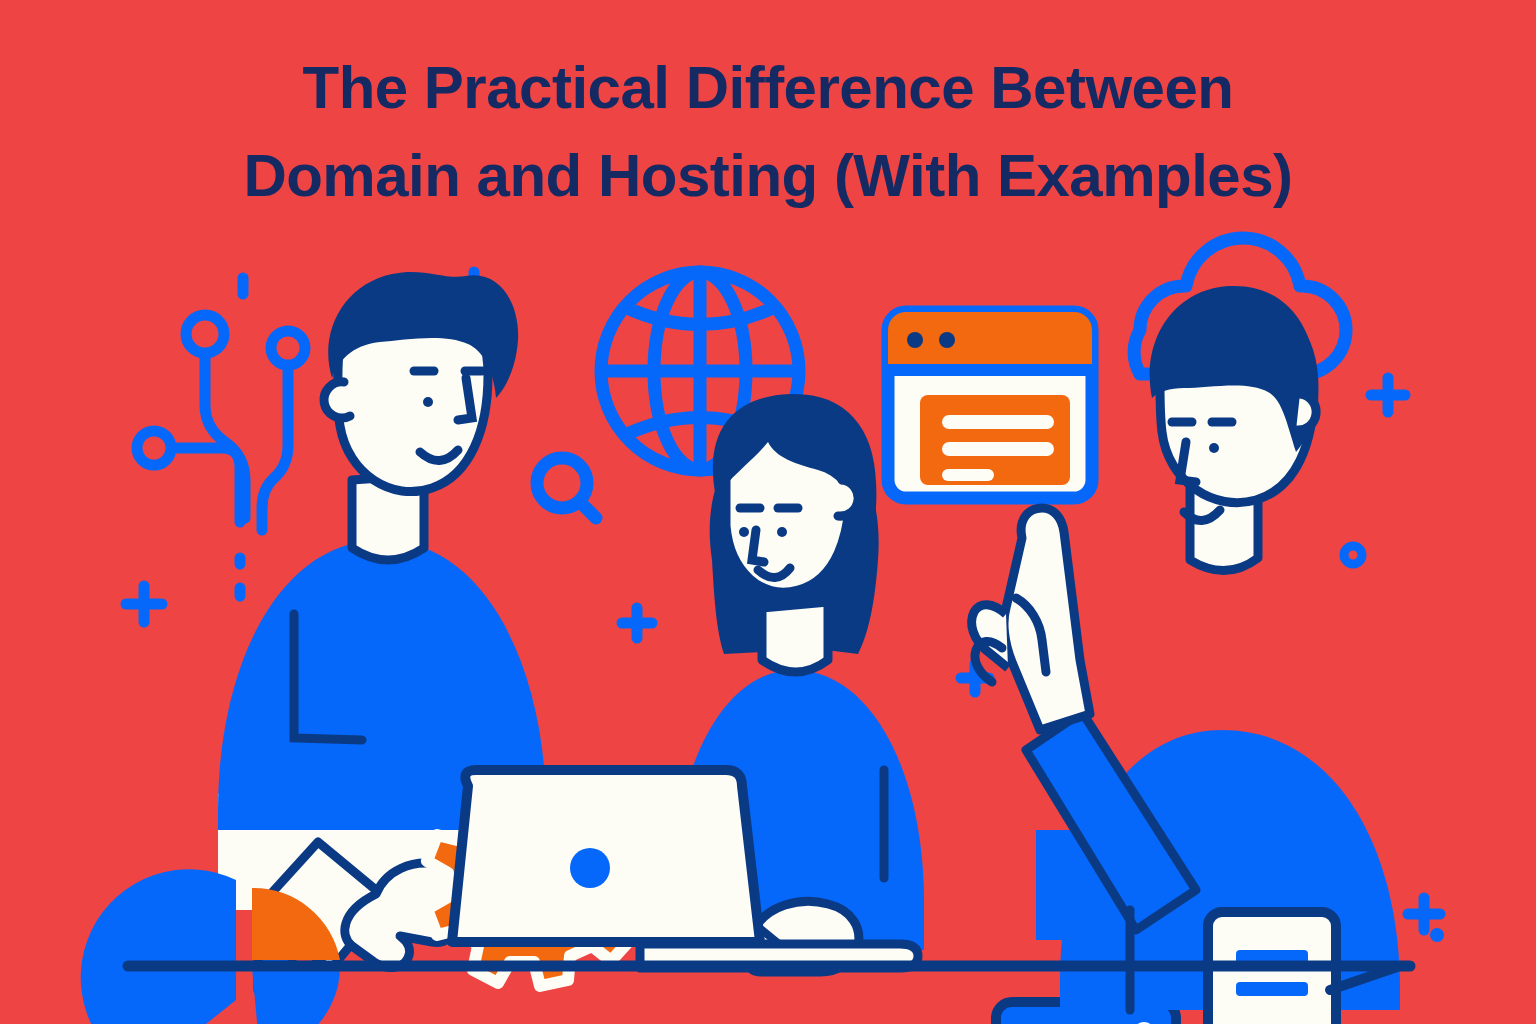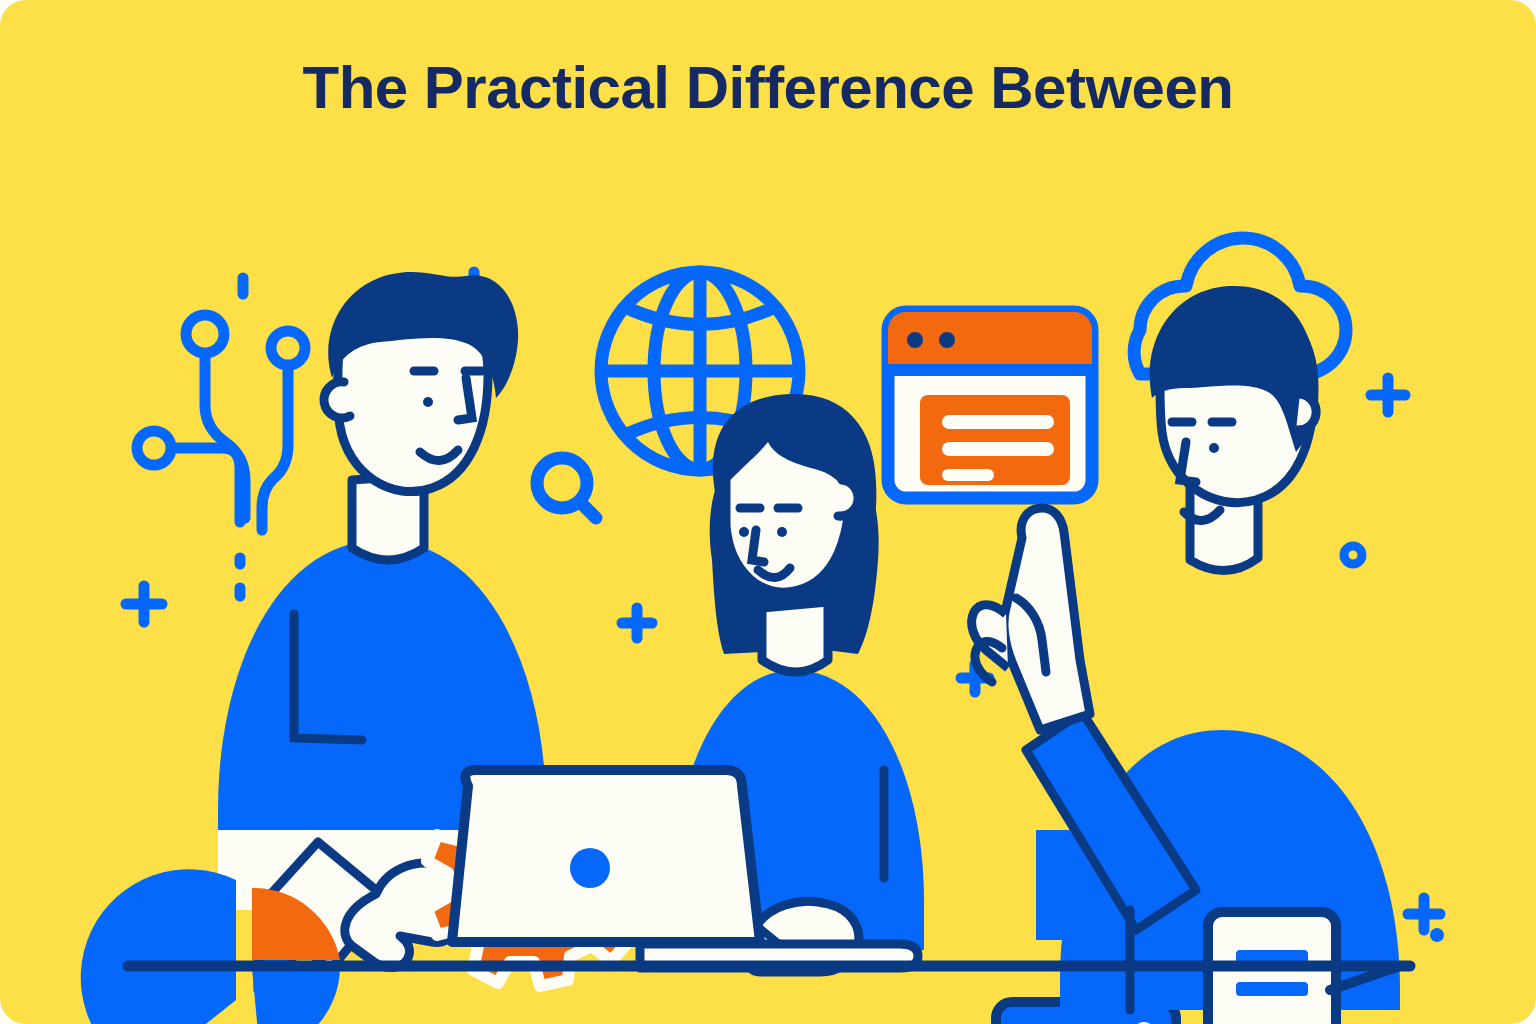--- a/index.html
+++ b/index.html
@@ -9,23 +9,22 @@
     padding: 0;
     background: #fdfdf6;
   }
   body {
     font-family: "Liberation Sans", sans-serif;
   }
   #canvas {
     position: relative;
     width: 1536px;
     height: 1024px;
-    background: #fde047;
+    background: #ef4444;
     overflow: hidden;
-    border-radius: 26px;
   }
   #title-block {
     position: absolute;
     left: 0;
     top: 44px;
     width: 1536px;
     text-align: center;
     padding: 0 90px;
   }
   #title-block .line {
@@ -47,20 +46,21 @@
   }
   svg { display: block; }
 </style>
 </head>
 <body>
 
 <div id="canvas">
 
   <div id="title-block">
     <span class="line">The Practical Difference Between</span>
+    <span class="line">Domain and Hosting (With Examples)</span>
   </div>
 
   <div id="art">
     <svg viewBox="0 0 1536 794" width="1536" height="794" xmlns="http://www.w3.org/2000/svg">
 
       <g fill="none" stroke="#0668FA" stroke-width="11" stroke-linecap="round" stroke-linejoin="round">
         <circle cx="205" cy="104" r="19"></circle>
         <path d="M205 128 L205 175 Q205 198 225 212 Q245 226 245 250 L245 288"></path>
         <circle cx="288" cy="118" r="17"></circle>
         <path d="M288 140 L288 215 Q288 236 274 248 Q262 259 262 278 L262 300"></path>

